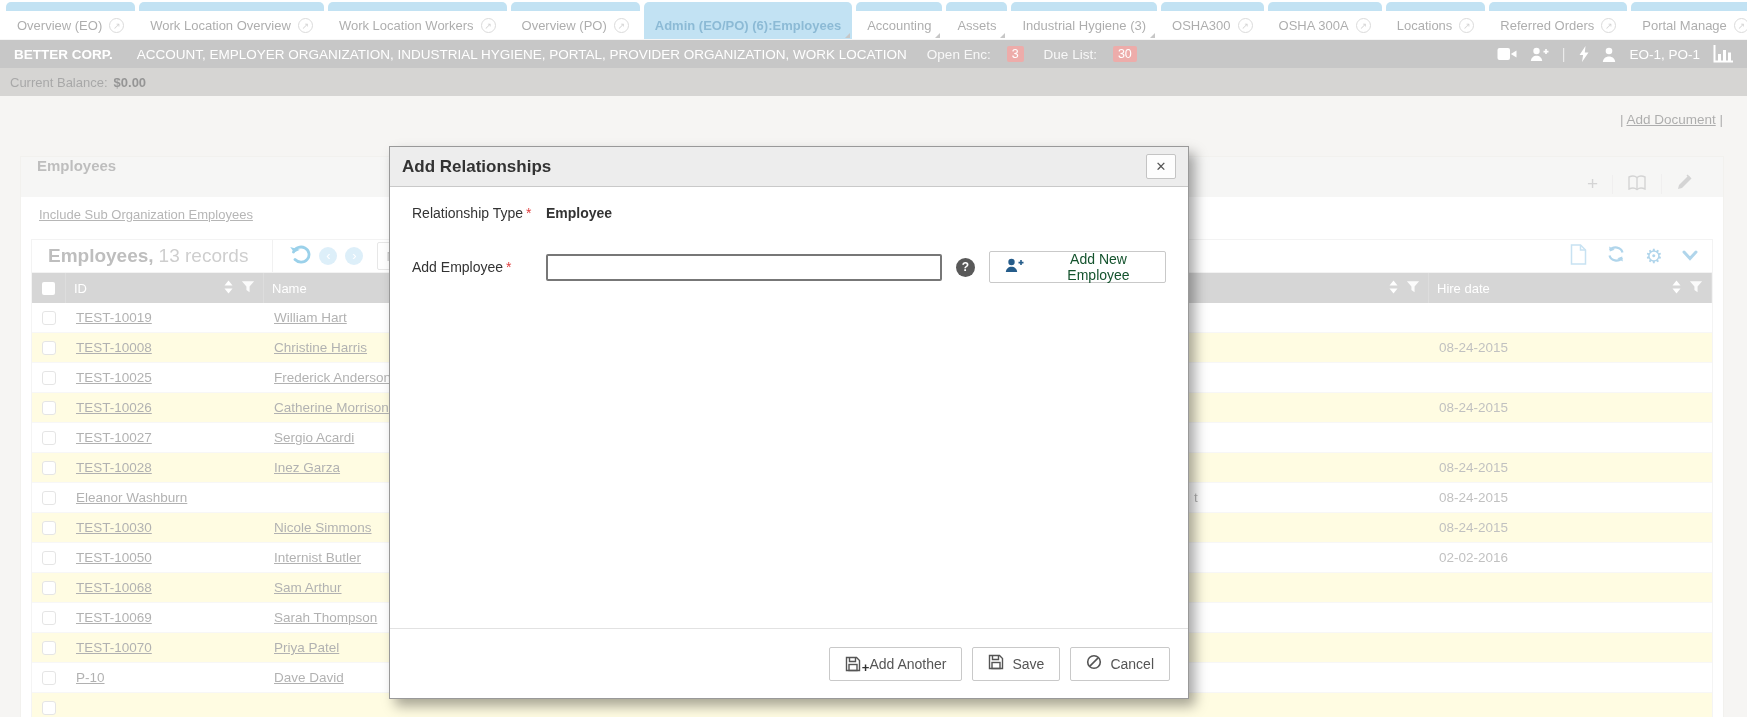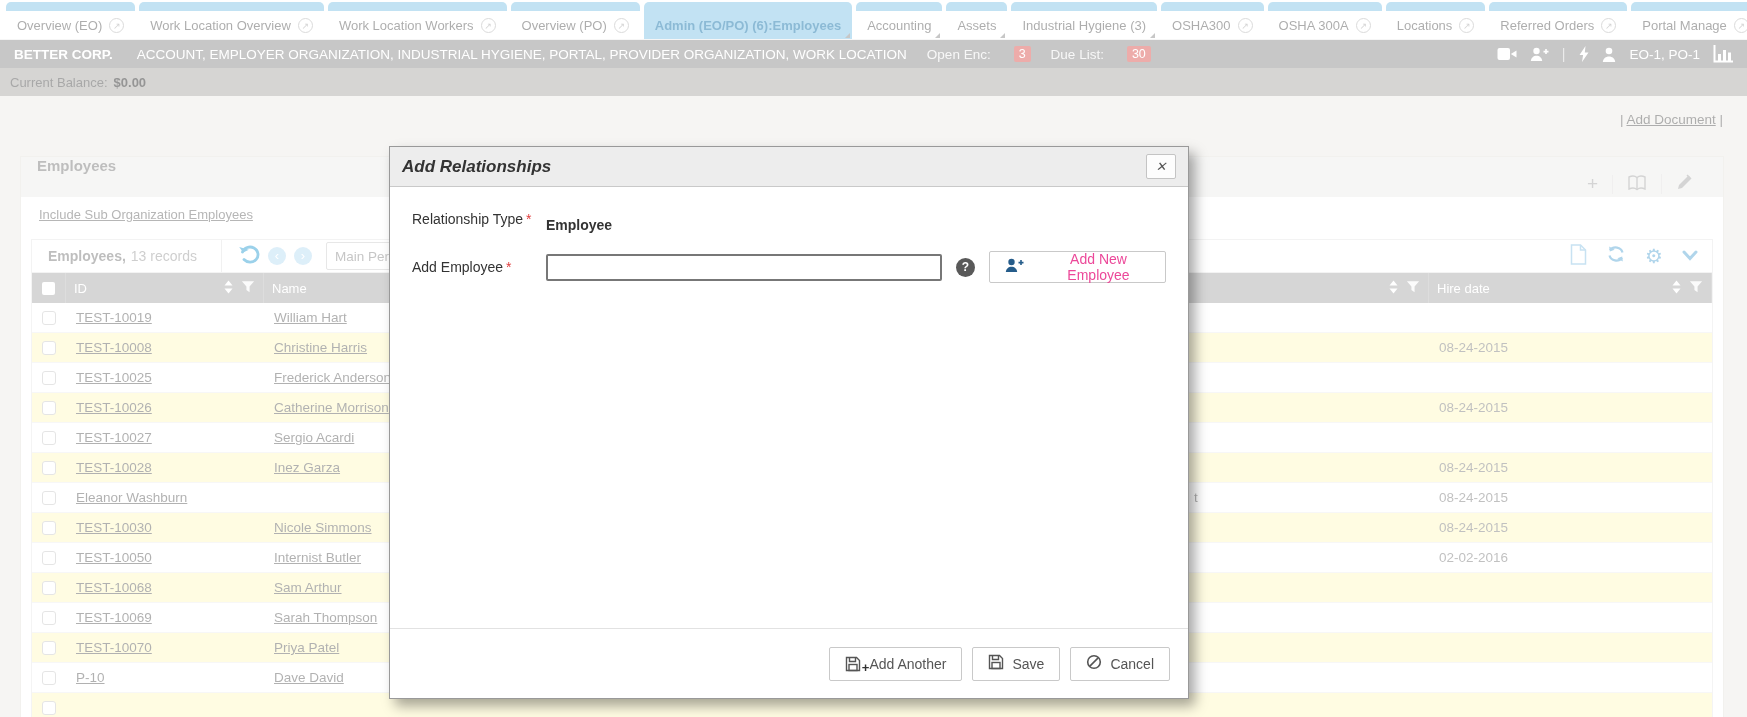--- a/index.html
+++ b/index.html
@@ -16,21 +16,21 @@
   .circ{width:15px;height:15px;border-radius:50%;border:1px solid #b3b3b3;color:#a6a6a6;
     font-size:9px;line-height:14px;text-align:center;flex:0 0 auto;}
   .fold{position:absolute;right:2px;bottom:1px;width:0;height:0;
     border-left:5px solid transparent;border-bottom:5px solid #8a8a8a;}
 
   
   .graybar{position:absolute;top:40px;left:0;right:0;height:28px;background:#8a8a8a;color:#fff;
     display:flex;align-items:center;padding:0 14px;font-size:13.5px;text-align:center;}
   .company{font-weight:bold;}
   .modules{margin-left:24px;}
-  .encwrap{margin-left:20px;color:#f0f0f0;display:flex;align-items:center;gap:23px;}
+  .encwrap{margin-left:20px;color:#f0f0f0;display:flex;align-items:center;gap:16px;}
   .badge{background:#d9534f;color:#fff;padding:1px 5px;border-radius:2px;font-size:12.5px;}
   .gb-right{margin-left:auto;display:flex;align-items:center;gap:13px;}
   .gb-sep{color:rgba(255,255,255,.65);font-size:14px;}
   .gb-right svg{display:block;}
 
   
   .balancebar{position:absolute;top:68px;left:0;right:0;height:28px;background:#a9a7a3;
     color:#4a4a4a;font-size:13px;display:flex;align-items:center;padding:0 10px;}
   .balval{font-weight:bold;color:#222;margin-left:6px;}
 
@@ -43,21 +43,21 @@
     border:1px solid #e3e1dc;}
   .panel-header{height:40px;background:#ececea;display:flex;align-items:flex-start;padding:0 16px;flex-direction:column;}
   .panel-title{font-weight:bold;font-size:15px;color:#777;}
   .ph-icons{margin-left:auto;display:flex;align-items:center;}
   .ph-btn{padding:0 14px;color:#a5a5a5;font-size:19px;line-height:18px;border-left:1px solid #e0dedd;cursor:pointer;}
   .ph-btn:first-child{border-left:none;}
   .inclink{display:inline-block;margin:10px 0 0 18px;font-size:13px;color:#666;text-decoration:underline;cursor:pointer;}
 
   
   .toolbar{margin:16px 10px 0;border:1px solid #e5e5e5;height:34px;display:flex;align-items:center;background:#fff;}
-  .tb-title{padding:0 24px 0 16px;border-right:1px solid #e2e2e2;font-size:14px;color:#999;height:100%;display:flex;align-items:center;}
+  .tb-title{padding:0 24px 0 16px;border-right:1px solid #e2e2e2;font-size:19px;color:#999;height:100%;display:flex;align-items:center;}
   .tb-title b{color:#777;margin-right:5px;}
   .tb-undo{margin-left:16px;cursor:pointer;}
   .navcirc{width:18px;height:18px;border-radius:50%;background:#b9ddf3;color:#fff;font-size:13px;
     line-height:17px;text-align:center;margin-left:8px;cursor:pointer;}
   .persel{margin-left:14px;width:190px;height:28px;border:1px solid #ccc;border-radius:2px;color:#888;
     font-size:13.5px;display:flex;align-items:center;padding:0 8px;background:#fff;cursor:pointer;
     white-space:nowrap;overflow:hidden;}
   .tb-icons{margin-left:auto;display:flex;align-items:center;gap:19px;padding-right:14px;}
   .tb-icons .ticon{cursor:pointer;display:block;}
   .gearglyph{color:#5ba8d6;font-size:20px;line-height:20px;font-family:"DejaVu Sans", sans-serif;}
@@ -81,38 +81,38 @@
   .rcb{width:14px;height:14px;border:1px solid #c9c9c9;border-radius:3px;background:#fff;cursor:pointer;flex:0 0 auto;}
   .rowlink{color:#5d5d5d;text-decoration:underline;cursor:pointer;}
   .datecell{color:#7d7d7d;}
   .frag{position:absolute;left:1162px;top:7px;color:#5d5d5d;}
 
   
   .overlay{position:absolute;inset:0;background:rgba(255,255,255,0.52);z-index:40;}
   .modal{position:absolute;left:389px;top:146px;width:800px;height:553px;background:#fff;
     border:1px solid #999;box-shadow:6px 7px 12px rgba(0,0,0,0.35);z-index:50;display:flex;flex-direction:column;}
   .modal-header{height:40px;background:#ededed;border-bottom:1px solid #c9c9c9;display:flex;
-    align-items:center;padding:0 12px;flex:0 0 auto;font-style:italic;}
+    align-items:center;padding:0 12px;flex:0 0 auto;}
   .modal-title{font-size:17px;font-weight:bold;color:#333;}
   .modal-close{margin-left:auto;width:30px;height:25px;border:1px solid #c4c4c4;background:#fdfdfd;
     color:#555;font-size:13px;display:flex;align-items:center;justify-content:center;border-radius:2px;cursor:pointer;}
   .modal-body{position:relative;flex:1 1 auto;}
   .frow{position:absolute;left:22px;right:22px;display:flex;align-items:center;font-size:14px;color:#333;}
   .frow.rt{top:18px;}
   .frow.ae{top:64px;}
   .flabel{display:inline-block;width:134px;flex:0 0 auto;}
   .req{color:#e03c3c;margin-left:3px;}
-  .fvalue{font-weight:bold;margin-top:12px;}
+  .fvalue{font-weight:bold;}
   .ae-input{position:relative;width:396px;height:27px;border:2px solid #777;border-radius:2px;
     font-size:14px;padding:0 6px;outline:none;color:#333;background:#fff;flex:0 0 auto;}
   .helpcirc{margin-left:14px;width:19px;height:19px;border-radius:50%;background:#595959;color:#fff;
     font-size:12px;font-weight:bold;display:flex;align-items:center;justify-content:center;flex:0 0 auto;cursor:pointer;}
   .btn{height:32px;border:1px solid #c9c9c9;background:#fff;border-radius:2px;color:#555;font-size:14px;
     display:flex;align-items:center;gap:8px;padding:0 15px;cursor:pointer;font-family:inherit;}
-  .btn-addnew{margin-left:14px;color:#ec4899;gap:23px;}
+  .btn-addnew{margin-left:14px;color:#14532d;gap:23px;}
   .modal-footer{flex:0 0 auto;height:70px;border-top:1px solid #e2e2e2;display:flex;align-items:center;
     justify-content:flex-end;gap:10px;padding-right:18px;}
   .modal-footer .btn{height:34px;}
   .iconwrap{position:relative;display:flex;}
   .plusmark{position:absolute;right:-8px;bottom:-3px;font-weight:bold;color:#333;font-size:13px;}
 </style>
 </head>
 <body>
 
 <div class="tabbar" id="tabbar">

